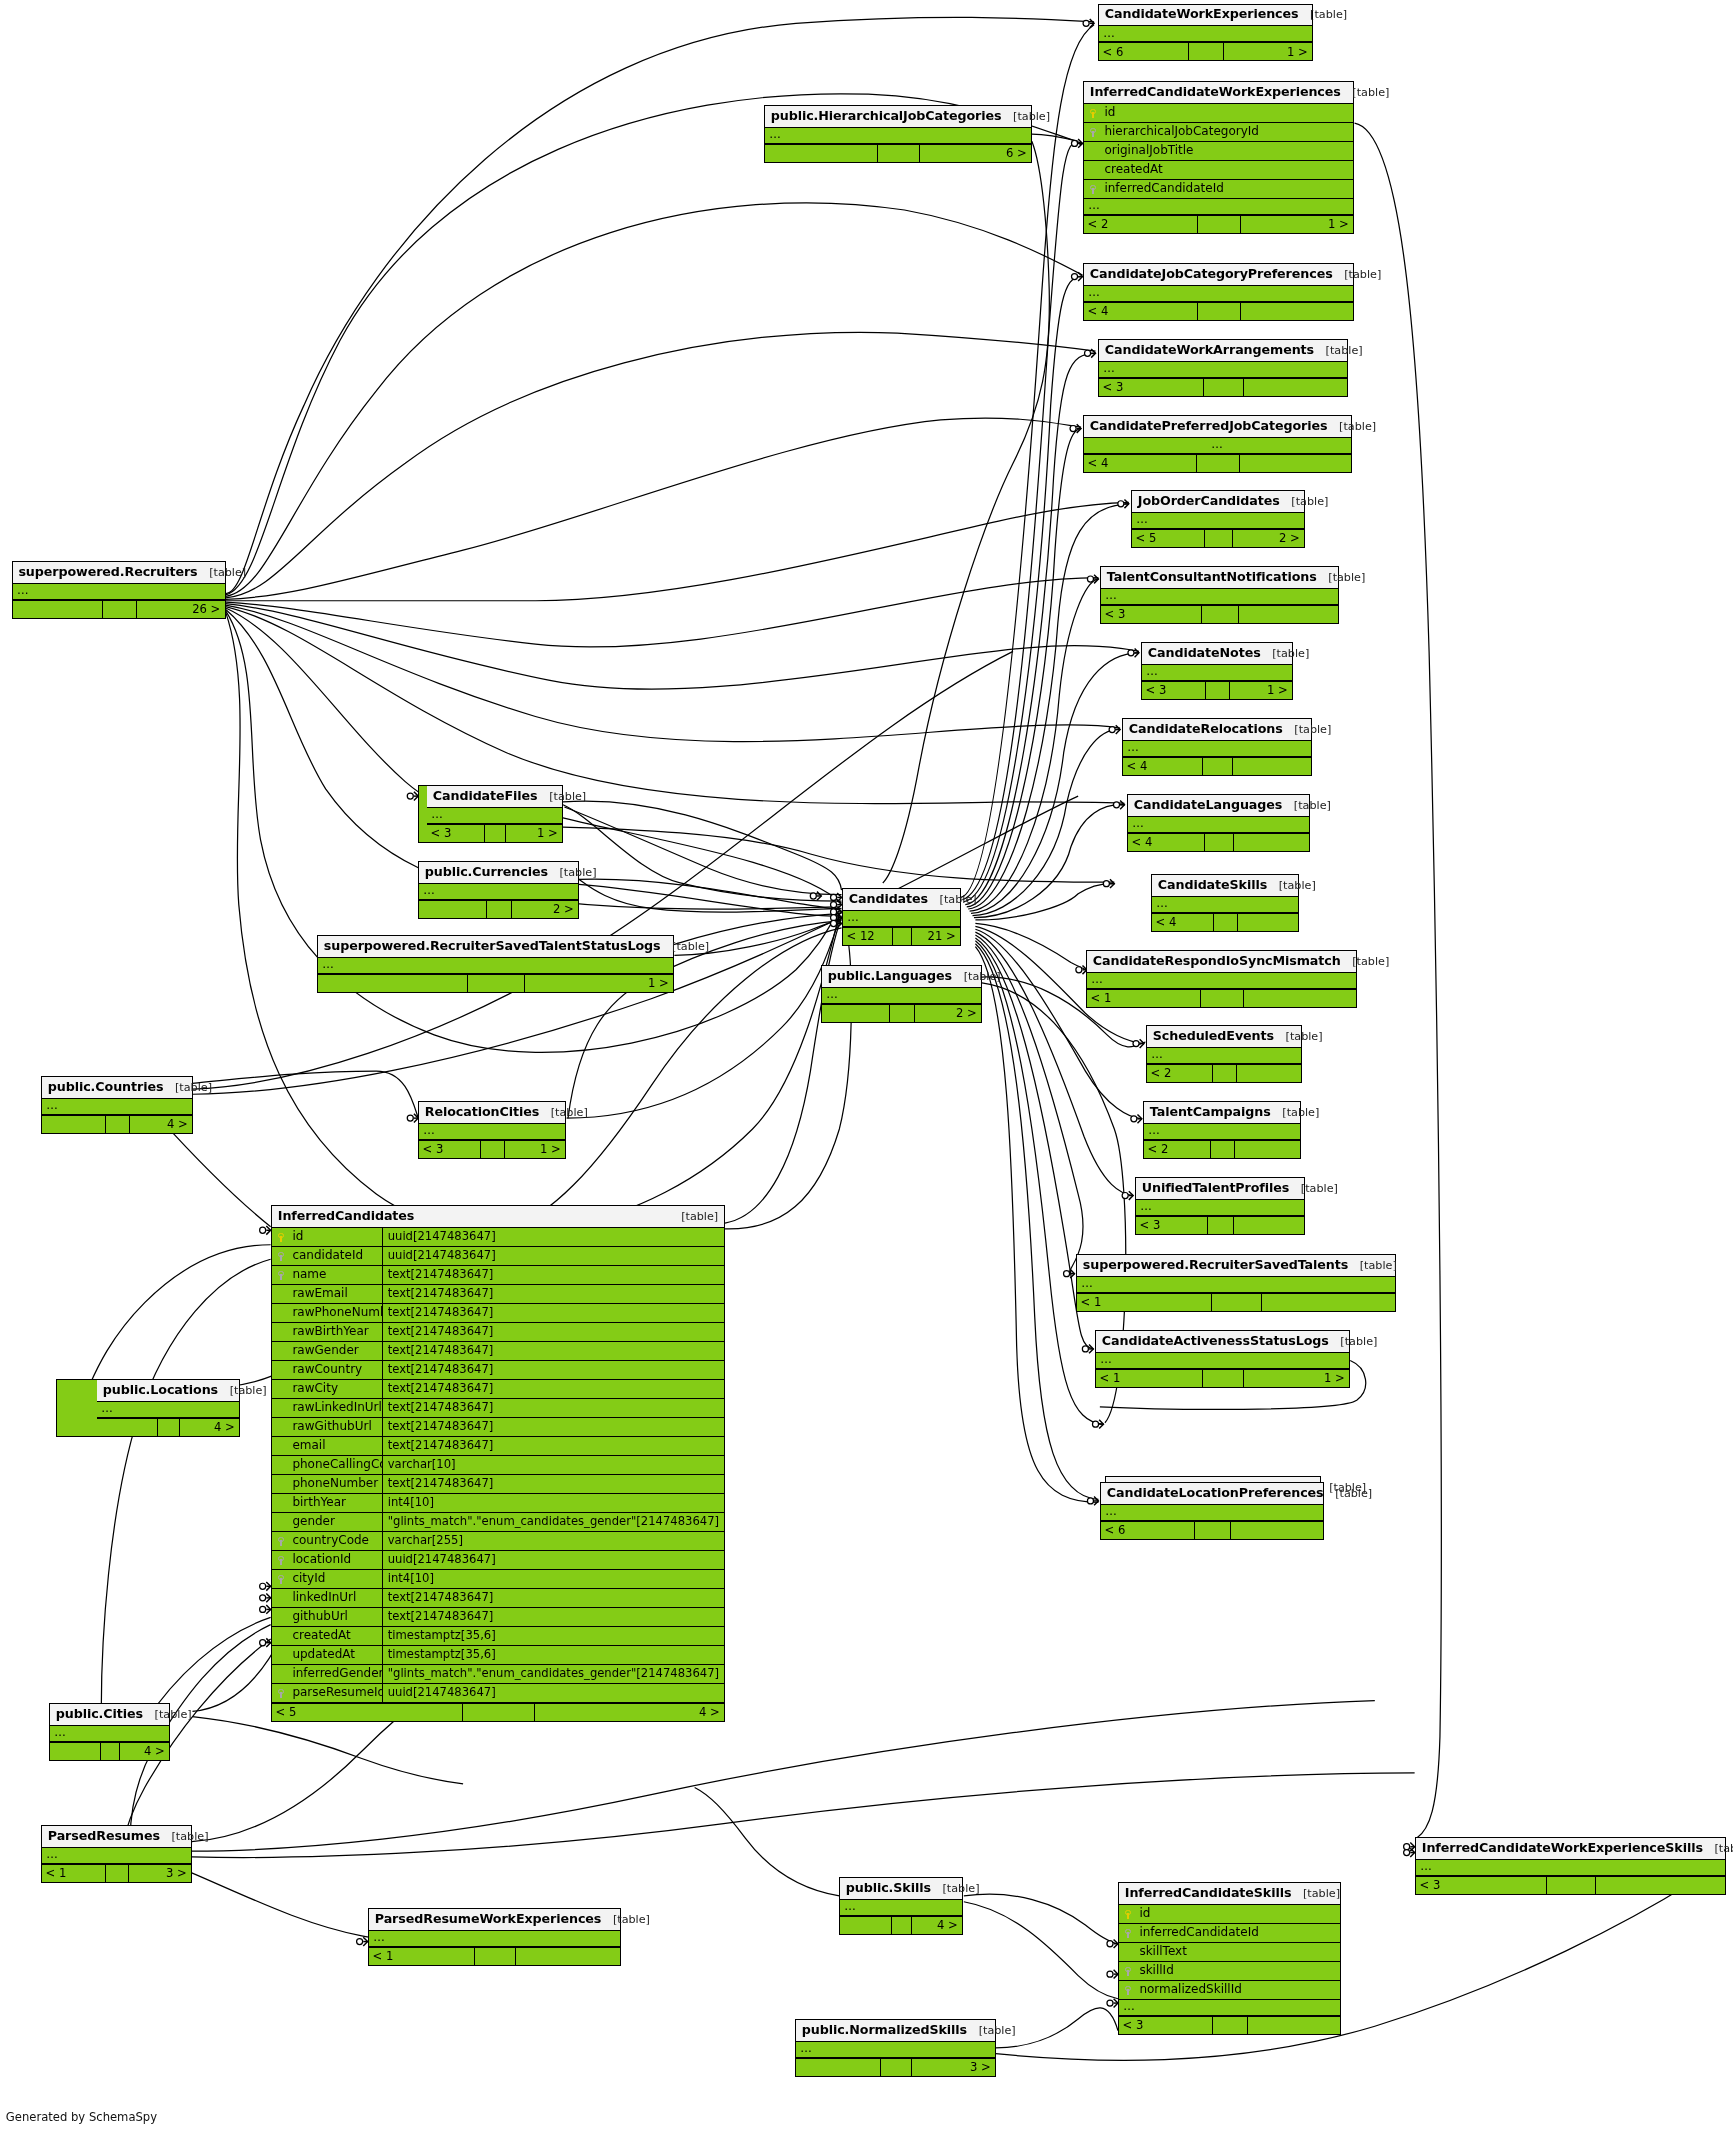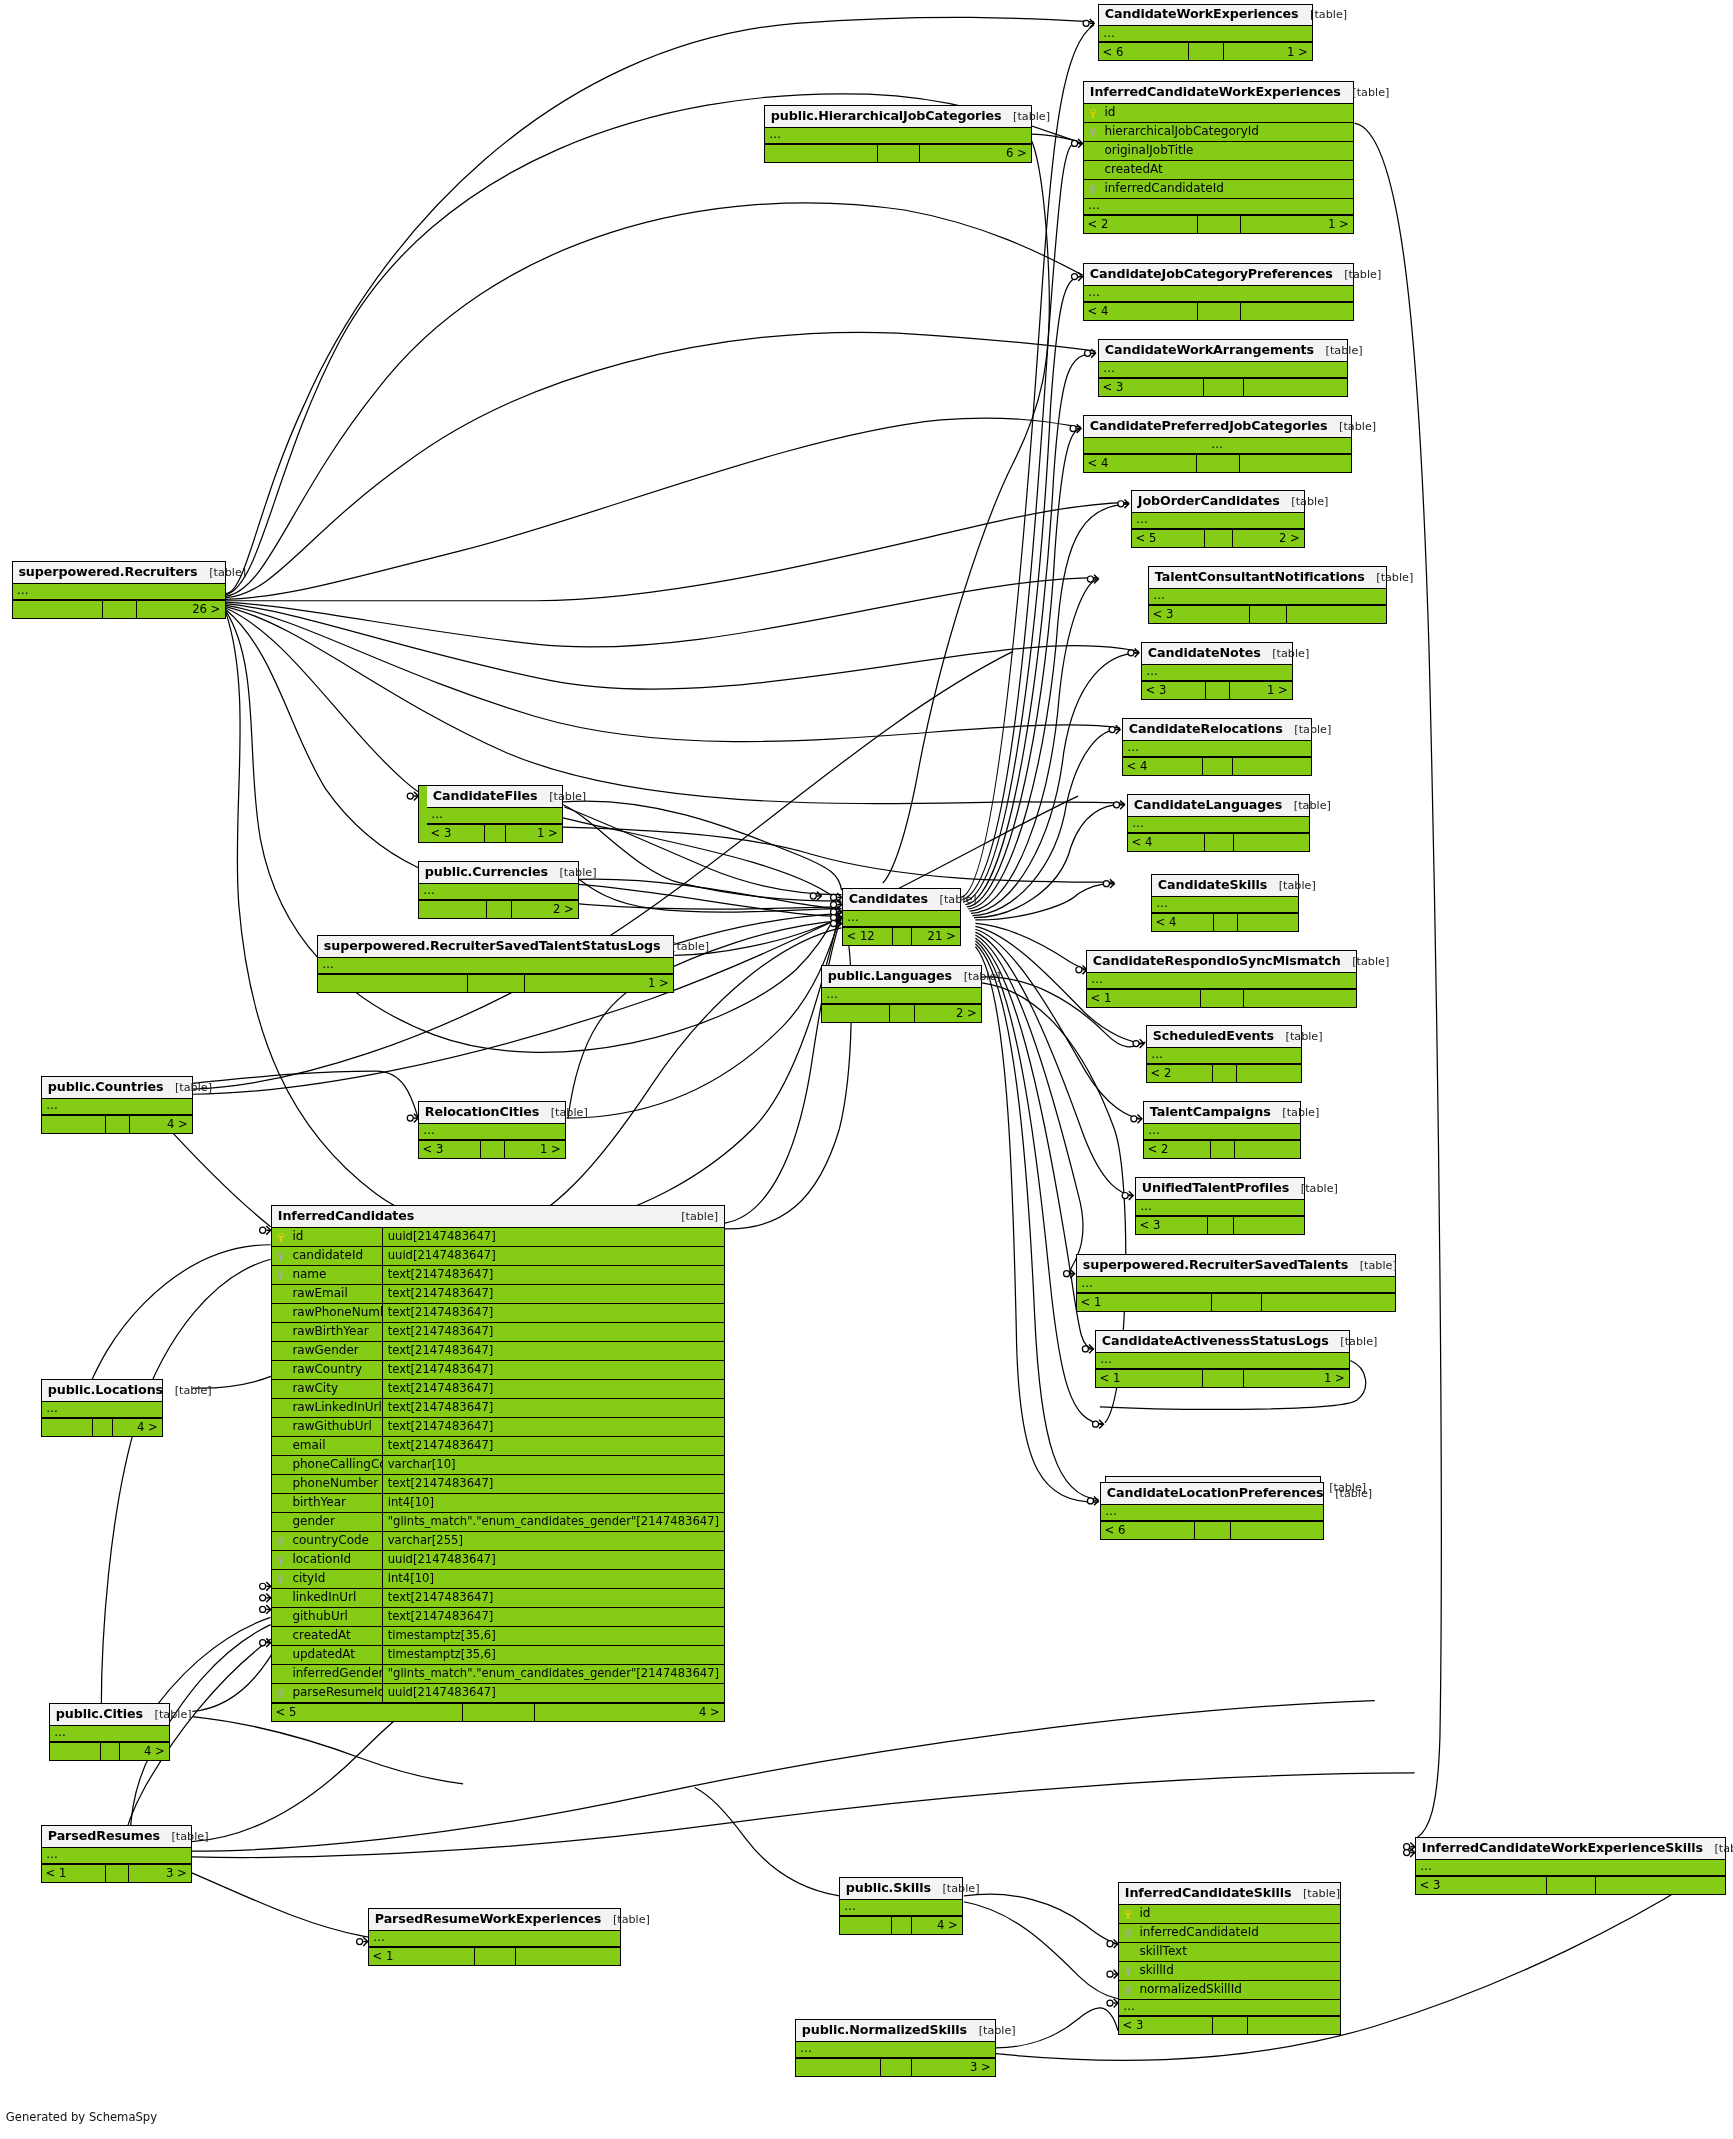--- a/index.html
+++ b/index.html
@@ -485,21 +485,21 @@
         <span class="tname">JobOrderCandidates</span>
         <span class="ttype">[table]</span>
       </div>
       <div class="ellipsis">…</div>
       <div class="foot">
         <div class="fl">&lt; 5</div>
         <div class="fm"></div>
         <div class="fr">2 &gt;</div>
       </div>
     </div>
-    <div class="tbl" style="left: 1100px; top: 566px; width: 239px; margin-left: 48px;">
+    <div class="tbl" style="left: 1100px; top: 566px; width: 239px;">
       <div class="hdr">
         <span class="tname">TalentConsultantNotifications</span>
         <span class="ttype">[table]</span>
       </div>
       <div class="ellipsis">…</div>
       <div class="foot">
         <div class="fl">&lt; 3</div>
         <div class="fm"></div>
         <div class="fr"></div>
       </div>
@@ -737,21 +737,21 @@
         <span class="tname">RelocationCities</span>
         <span class="ttype">[table]</span>
       </div>
       <div class="ellipsis">…</div>
       <div class="foot">
         <div class="fl">&lt; 3</div>
         <div class="fm"></div>
         <div class="fr">1 &gt;</div>
       </div>
     </div>
-    <div class="tbl" style="left: 41px; top: 1379px; width: 122px;">
+    <div class="tbl" style="left: 56px; top: 1379px; width: 184px; padding-left: 40px;">
       <div class="hdr">
         <span class="tname">public.Locations</span>
         <span class="ttype">[table]</span>
       </div>
       <div class="ellipsis">…</div>
       <div class="foot">
         <div class="fl"></div>
         <div class="fm"></div>
         <div class="fr">4 &gt;</div>
       </div>

